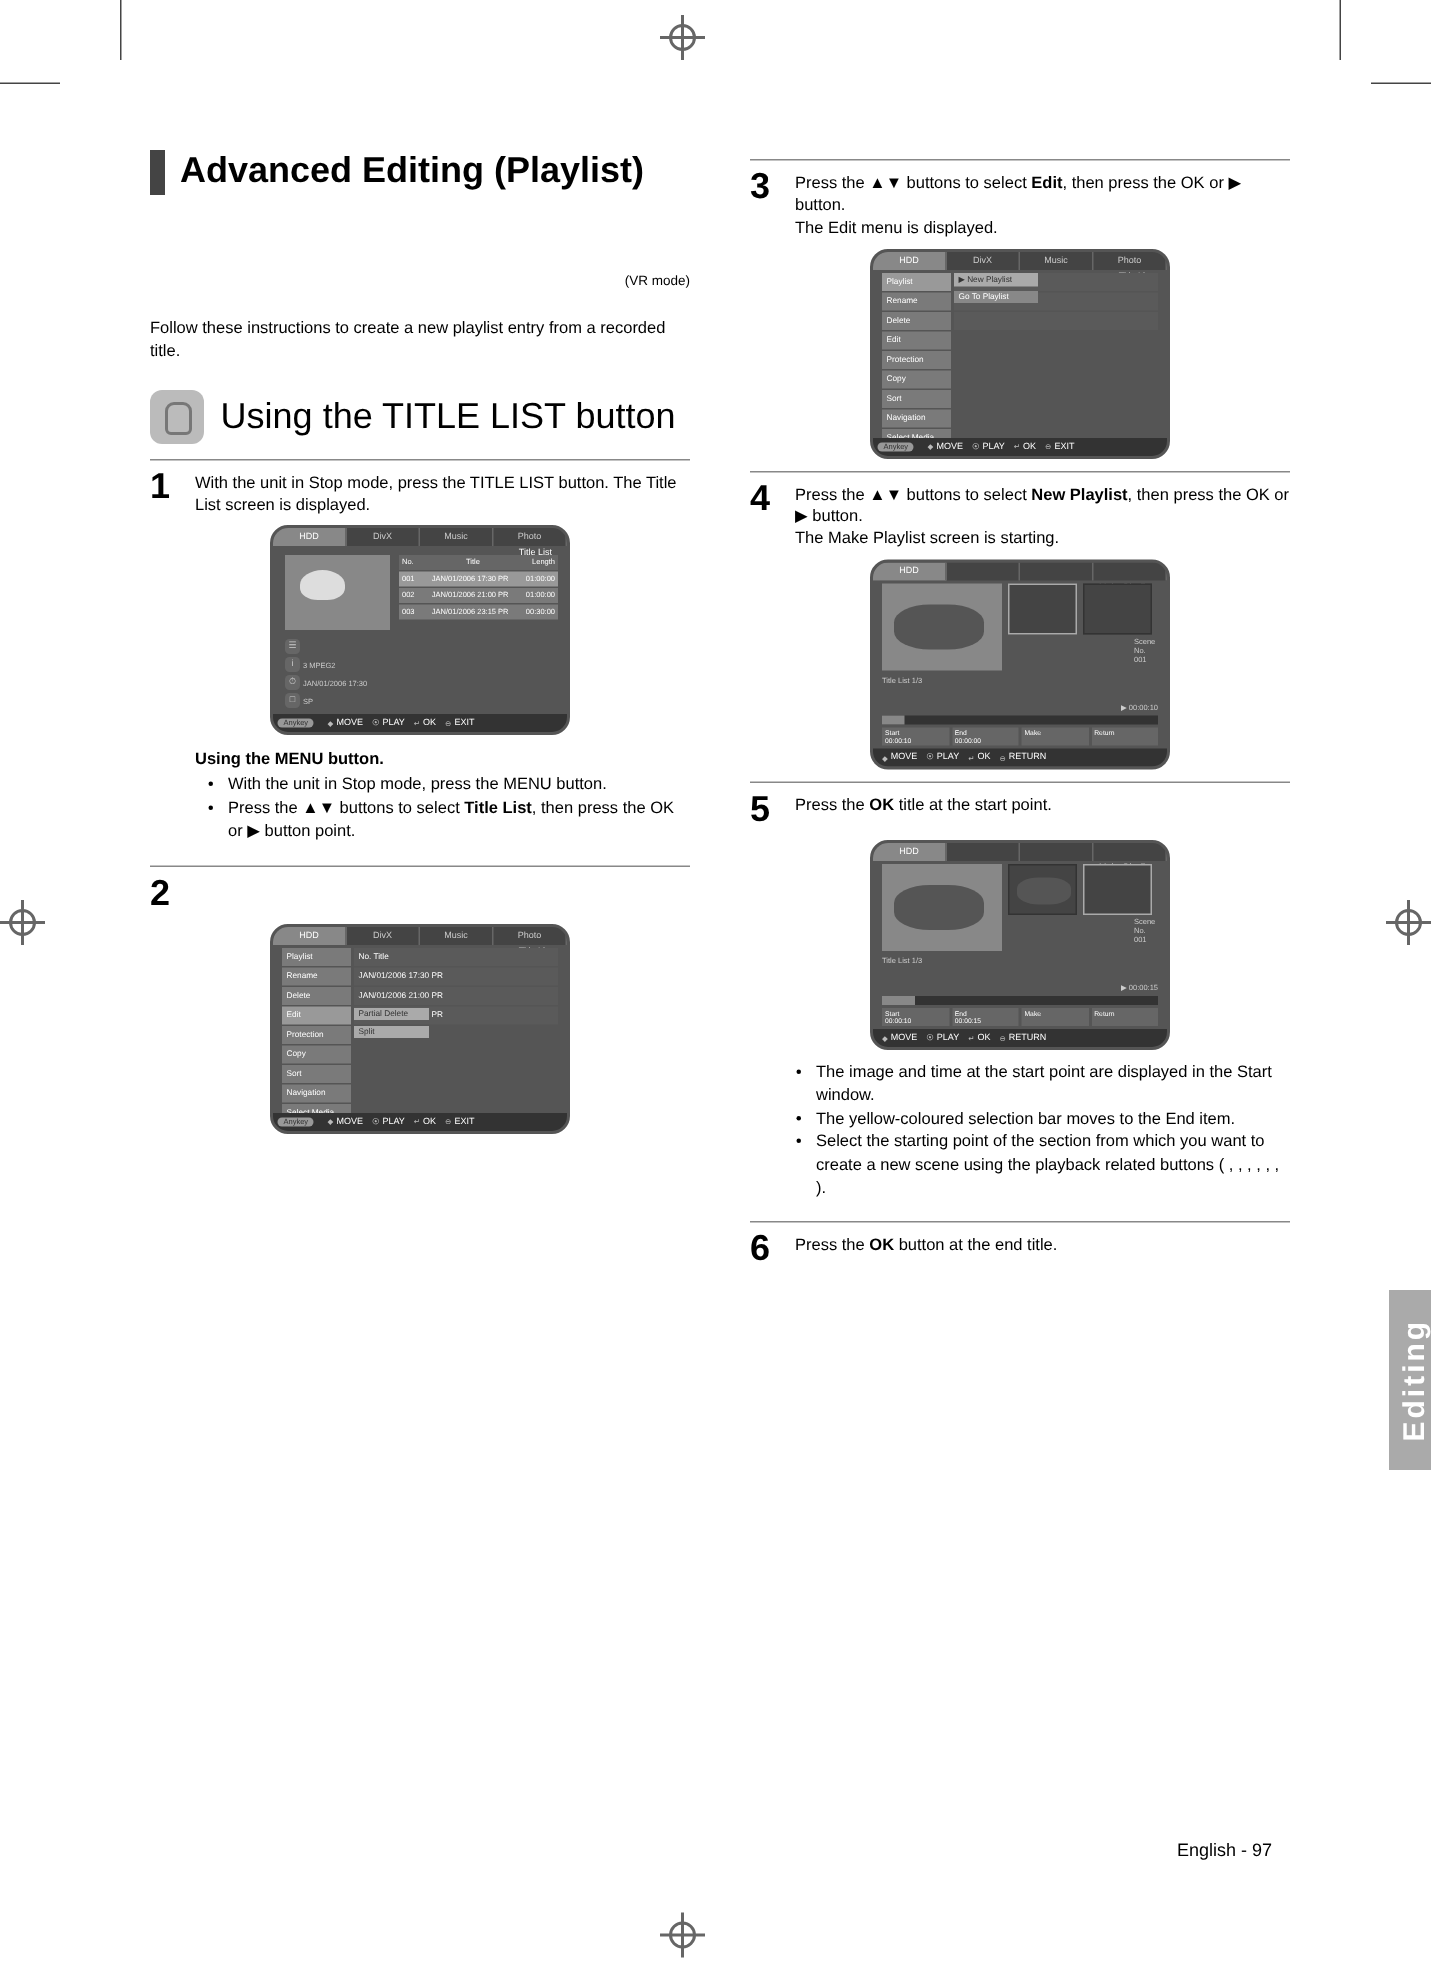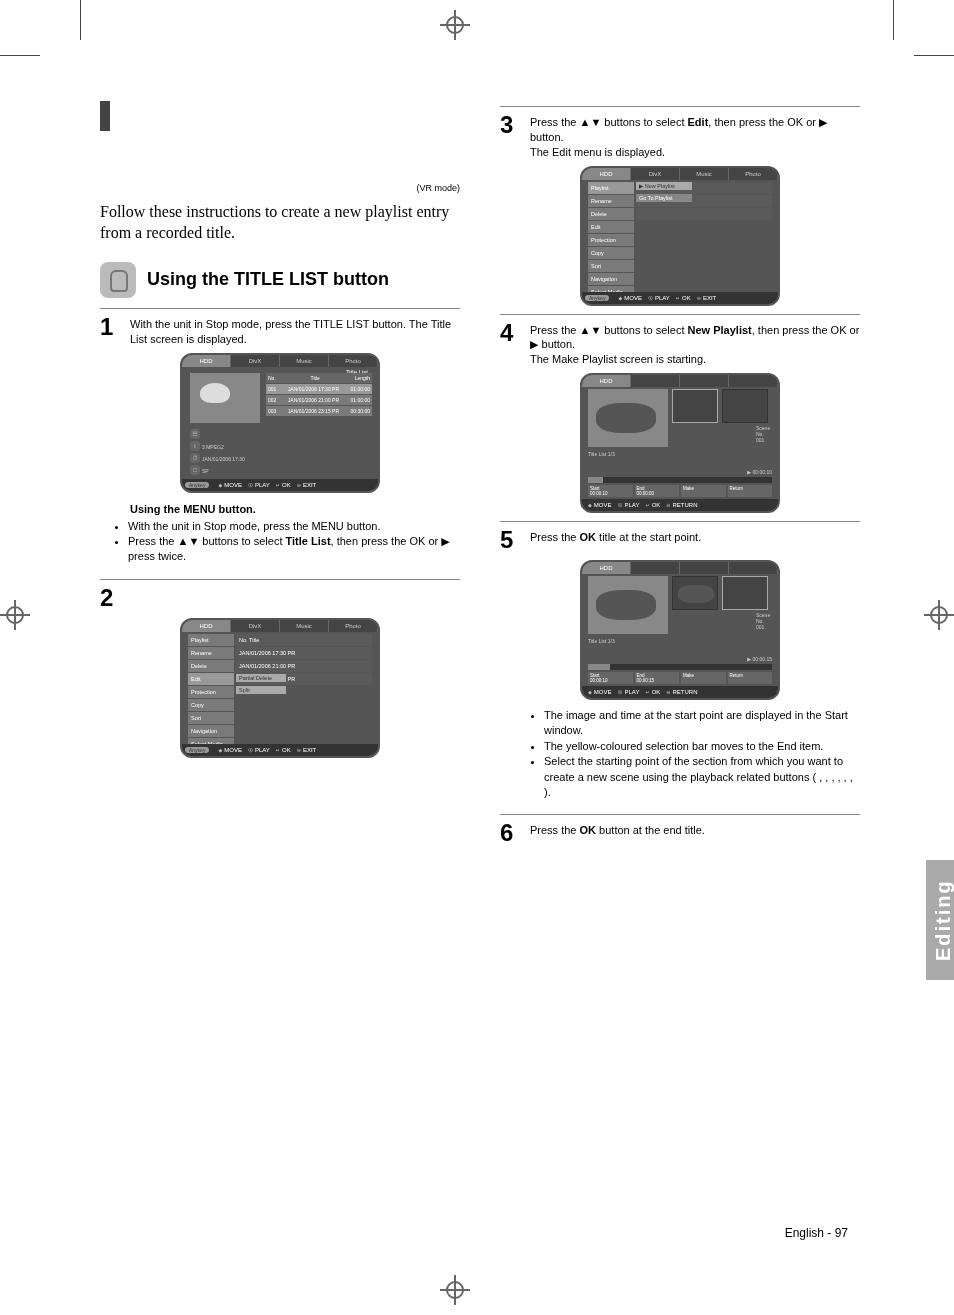--- a/index.html
+++ b/index.html
@@ -13,32 +13,32 @@
   .crosshair::after { top: 14px; left: 0; height: 2px; width: 30px; }
   .crosshair .ring { position: absolute; left: 6px; top: 6px; width: 18px; height: 18px; border: 2px solid #666; border-radius: 50%; }
 
   .page { position: absolute; left: 100px; top: 100px; width: 760px; height: 1100px; }
   .col { position: absolute; width: 360px; }
   .col-left { left: 0; }
   .col-right { left: 400px; }
 
   .section-title { font-size: 24px; font-weight: bold; margin-bottom: 8px; }
   .section-title .bar { display: inline-block; width: 10px; height: 30px; background: #444; vertical-align: middle; margin-right: 10px; }
-  .intro { font-size: 16px; line-height: 1.35; margin: 8px 0 18px 0; font-family: Liberation Serif, serif; }
+  .intro { font-size: 11px; line-height: 1.35; margin: 20px 0 18px 0; }
 
   .media-icons { float: right; margin-top: -6px; }
   .media-icon { display: inline-block; width: 36px; height: 32px; background: #888; border-radius: 6px; margin-left: 2px; position: relative; }
   .media-icon .ring { position: absolute; left: 8px; top: 3px; width: 20px; height: 20px; border: 2px solid #ccc; border-radius: 50%; }
   .media-icon .lbl { position: absolute; bottom: 1px; left: 0; right: 0; text-align: center; font-size: 6px; color: #fff; background: #444; border-radius: 0 0 6px 6px; padding: 1px 0; }
 
   .touch-icon { display: inline-block; width: 36px; height: 36px; background: #bbb; border-radius: 8px; position: relative; vertical-align: middle; margin-right: 8px; }
   .touch-icon::after { content: ""; position: absolute; left: 10px; top: 8px; width: 14px; height: 18px; border: 2px solid #777; border-radius: 6px 6px 4px 4px; }
 
   .heading-row { margin: 8px 0 10px 0; }
-  .heading-text { display: inline-block; font-size: 18px; font-weight: bold; vertical-align: middle; }
+  .heading-text { display: inline-block; font-size: 24px; font-weight: normal; vertical-align: middle; }
 
   .hr { border: none; border-top: 1px solid #888; margin: 6px 0; }
 
   .step { display: flex; margin: 6px 0; }
   .step-num { font-size: 24px; font-weight: bold; width: 30px; flex-shrink: 0; line-height: 1; }
   .step-text { font-size: 11px; line-height: 1.35; position: relative; top: 2px; }
   .step-text b { font-weight: bold; }
 
   
   .panel { width: 200px; height: 140px; border: 2px solid #555; border-radius: 12px; background: #555; margin: 8px auto; position: relative; font-size: 6px; color: #fff; overflow: hidden; }
@@ -104,21 +104,21 @@
     <div class="ring"></div>
   </div>
 <div class="crosshair" style="left:440px;bottom:10px">
     <div class="ring"></div>
   </div>
 
 <div class="page">
 
   <div class="col col-left">
     <div class="section-title">
-      <span class="bar"></span>
+      <span class="bar"></span><span>Advanced Editing (Playlist)</span>
     </div>
 
     <div style="height:40px"></div>
 
     <div class="vr" style="text-align:right;margin-top:4px">(VR mode)</div>
     <div class="intro">Follow these instructions to create a new playlist entry from a recorded title.</div>
 
     <div class="heading-row">
       <span class="touch-icon"></span>
       <span class="heading-text">Using the TITLE LIST button</span>
@@ -186,24 +186,24 @@
         <span class="k">⦿</span>
           <span>PLAY</span>
         <span class="k">↵</span>
           <span>OK</span>
         <span class="k">⊖</span>
           <span>EXIT</span>
       </div>
     </div>
 
     <div style="font-weight:bold;margin:10px 0 4px 30px">Using the MENU button.</div>
-    <ul style="margin-left:28px;font-size:11px;line-height:1.4">
+    <ul style="margin-left:52px;font-size:11px;line-height:1.4">
       <li>With the unit in Stop mode, press the MENU button.</li>
       <li>
-        <span>Press the </span>▲▼<span> buttons to select </span><b>Title List</b><span>, then press the OK or </span>▶<span> press twice.</span>
+        <span>Press the </span>▲▼<span> buttons to select </span><b>Title List</b><span>, then press the OK or </span>▶<span> button point.</span>
       </li>
     </ul>
 
     <hr class="hr" style="margin-top:14px">
 
     <div class="step">
       <div class="step-num">2</div>
     </div>
 
     <div class="panel">

